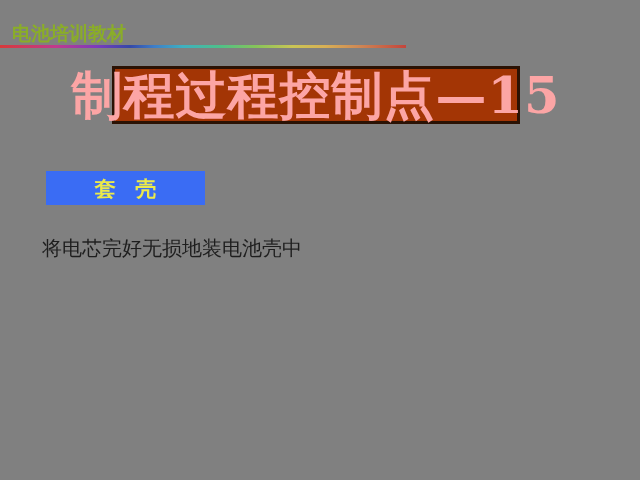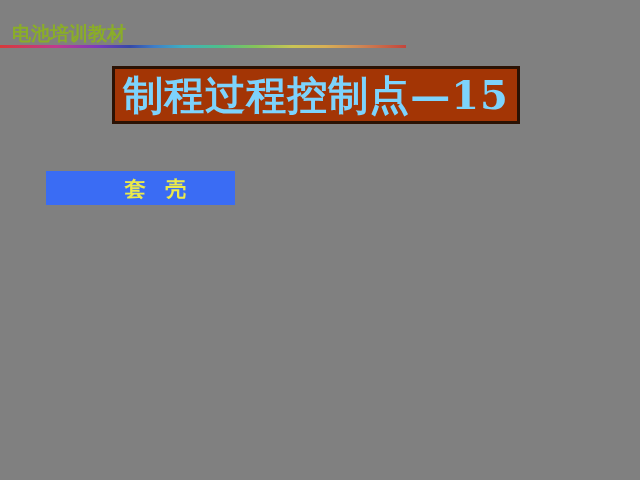--- a/index.html
+++ b/index.html
@@ -68,39 +68,38 @@
     height: 58px;
     background: #a33505;
     border: 3px solid #2b1204;
     box-sizing: border-box;
     display: flex;
     align-items: center;
     justify-content: center;
   }
   .title-text {
     font-family: "DejaVu Serif", "Liberation Serif", serif;
-    font-size: 40px;
+    font-size: 51px;
     font-weight: bold;
-    color: #7dd3fc;
+    color: #fca5a5;
     letter-spacing: 1px;
     white-space: nowrap;
     line-height: 1;
   }
 
   
   .blue-box {
     position: absolute;
     left: 46px;
     width: 159px;
     height: 34px;
     background: #3a6cf4;
     display: flex;
     align-items: center;
     justify-content: center;
-    padding-left: 30px;
   }
   .blue-box-1 { top: 155px; }
   .blue-box-2 { top: 267px; }
 
   .blue-text {
     font-family: "DejaVu Serif", "Liberation Serif", serif;
     font-size: 21px;
     font-weight: bold;
     color: #ecea4a;
     white-space: nowrap;
@@ -136,16 +135,17 @@
   <div class="rainbow-rule"></div>
 
   <div class="title-box">
     <span class="title-text">制程过程控制点—15</span>
   </div>
 
   <div class="blue-box blue-box-1">
     <span class="blue-text spaced">套 壳</span>
   </div>
 
+  <div class="body-line body-line-1">将电芯完好无损地装电池壳中</div>
 
 
 
 </div>
 
 </body></html>

